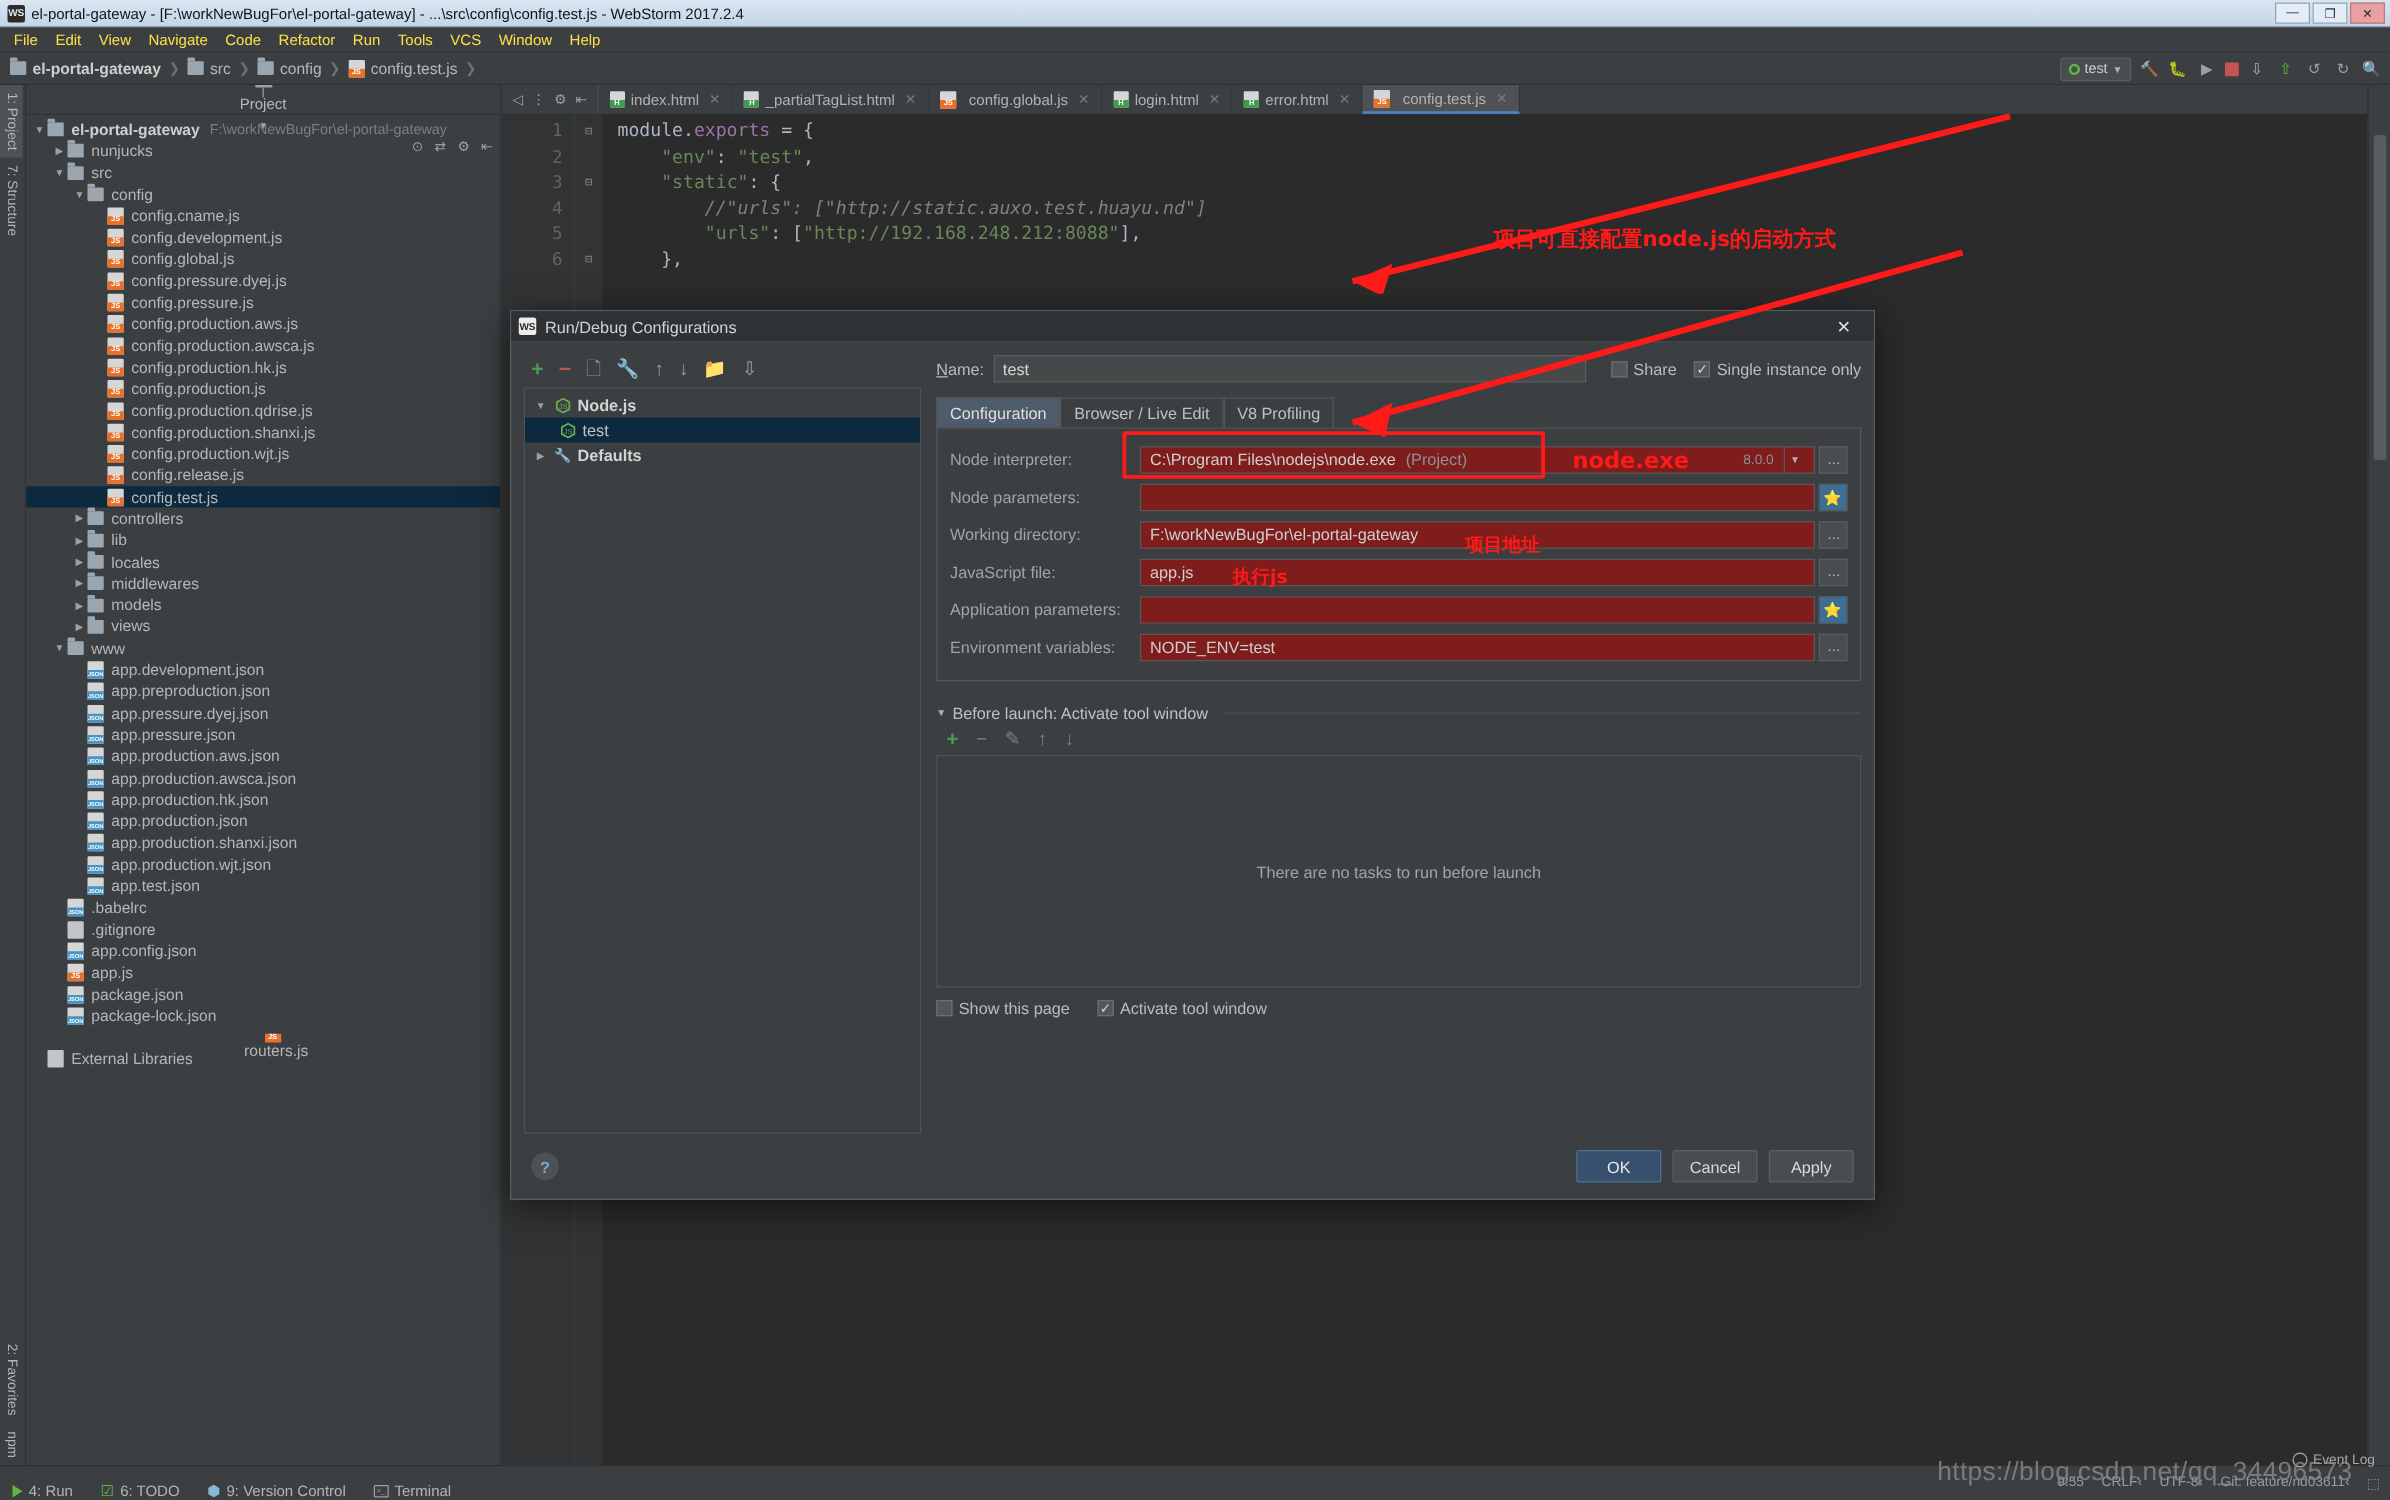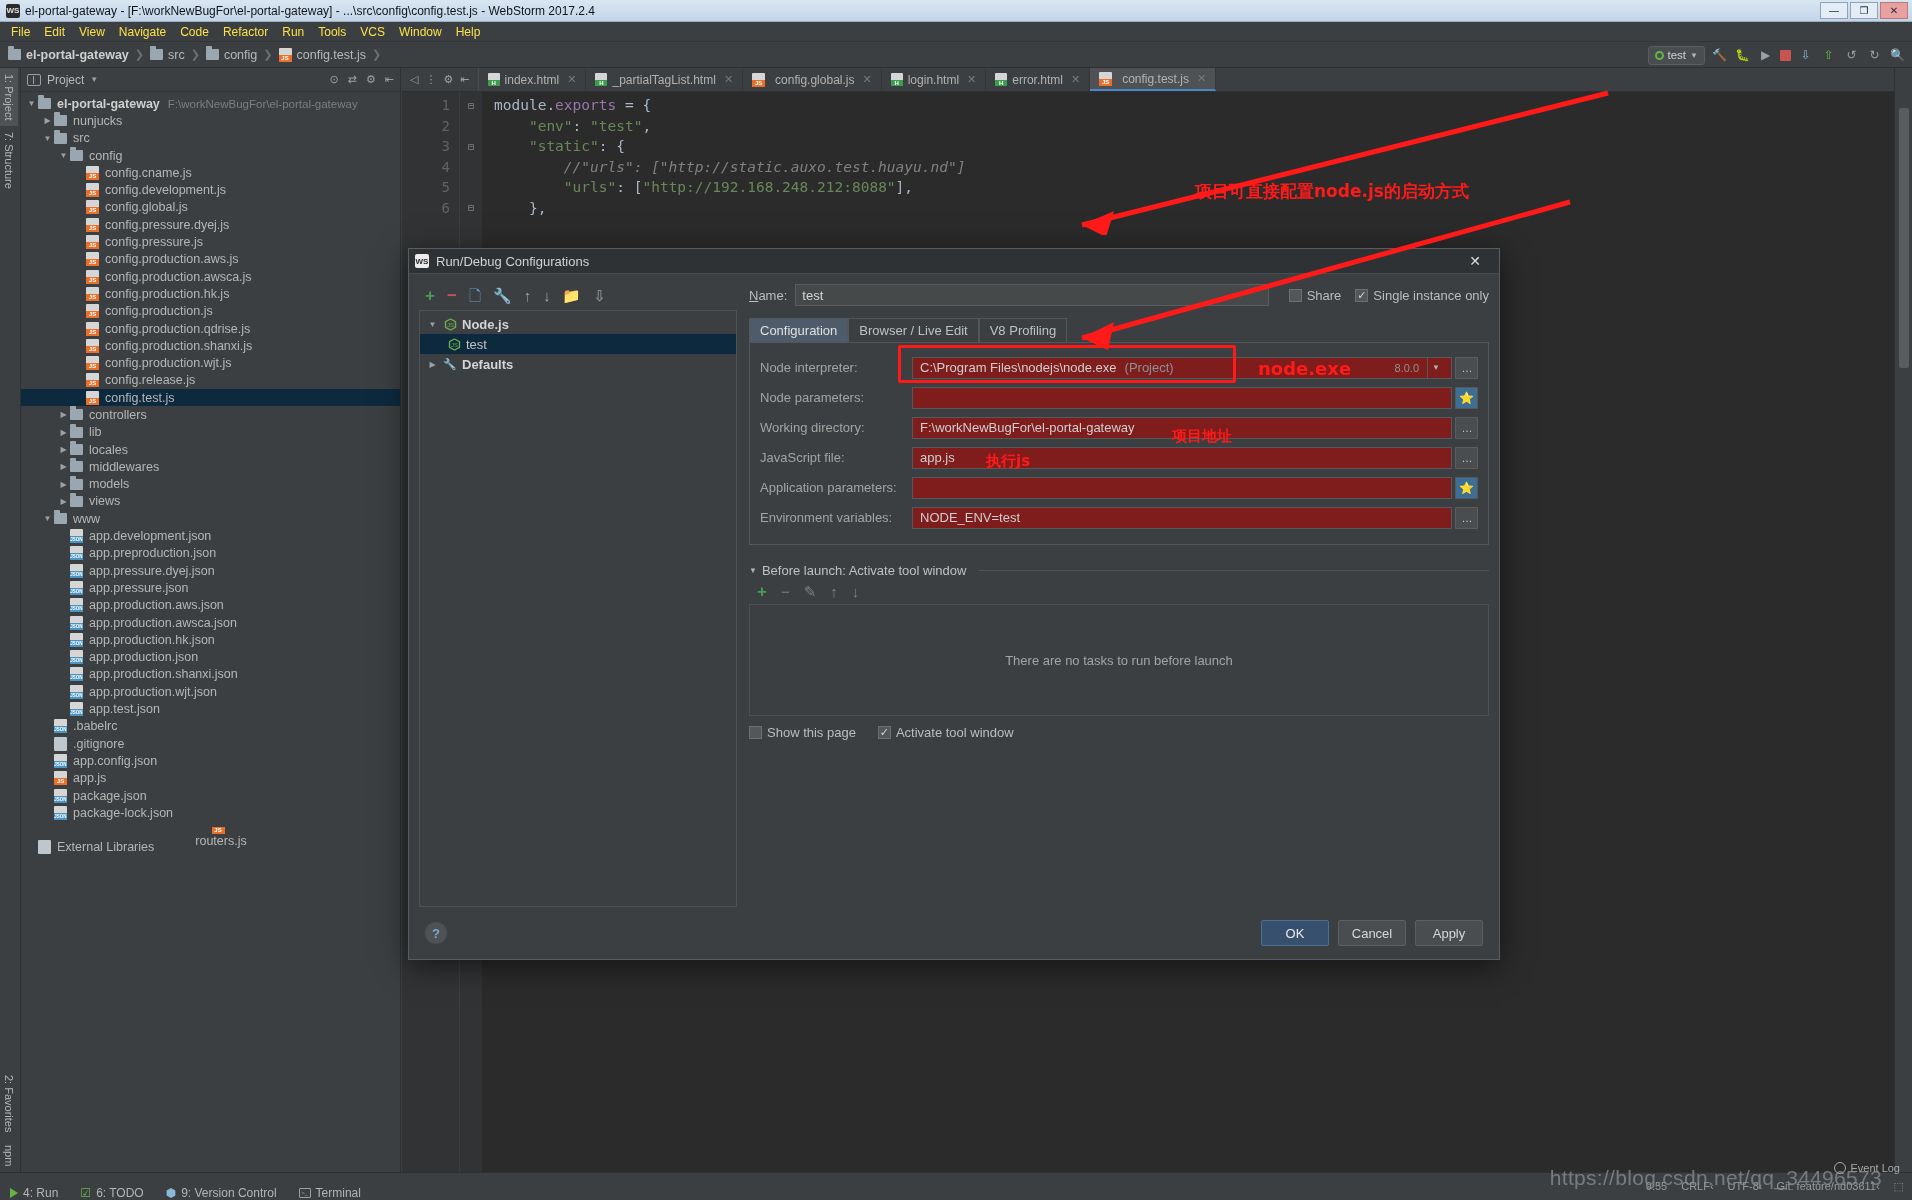--- a/index.html
+++ b/index.html
@@ -110,21 +110,21 @@
   .strip-bottom { position: absolute; bottom: 0; left: 0; width: 21px; }
 
   
   .project-panel {
     position: absolute; top: 68px; left: 21px; width: 380px; bottom: 28px;
     background: #3c3f41; border-right: 1px solid #2e3133;
     display: flex; flex-direction: column;
   }
   .project-header {
     height: 24px; display: flex; align-items: center; padding: 0 6px;
-    border-bottom: 1px solid #323437; gap: 6px;
+    border-bottom: 1px solid #323437; gap: 6px; flex-direction: column;
   }
   .ph-ico {
     width: 14px; height: 12px; border: 1px solid #9aa0a6; border-radius: 2px;
     position: relative;
   }
   .ph-ico:after {
     content:''; position:absolute; right:1px; top:1px; width:5px; height:8px;
     border-left:1px solid #9aa0a6;
   }
   .ph-label { font-size: 12px; color: #b9b9b9; }
@@ -356,21 +356,21 @@
 
   .before-launch { margin-top: 18px; }
   .bl-head { display: flex; align-items: center; gap: 5px; }
   .bl-tw { font-size: 8px; color: #b0b0b0; }
   .bl-title { font-size: 13px; color: #c0c0c0; white-space: nowrap; }
   .bl-rule { flex: 1; height: 1px; background: #505456; margin-left: 8px; }
   .bl-toolbar { display: flex; align-items: center; gap: 14px; padding: 5px 0 4px 8px; }
   .bl-ico { font-size: 15px; color: #7c8083; line-height: 1; }
   .bl-ico.plus { color: #499c54; font-weight: bold; font-size: 17px; }
   .bl-list {
-    height: 112px; border: 1px solid #4f5254; display: flex;
+    height: 186px; border: 1px solid #4f5254; display: flex;
     align-items: center; justify-content: center;
     font-size: 13px; color: #a4a4a4;
   }
   .bl-checks { display: flex; align-items: center; gap: 22px; padding-top: 9px; }
 
   .dlg-footer {
     height: 52px; display: flex; align-items: center; padding: 0 16px;
     gap: 10px;
   }
   .help-btn {

